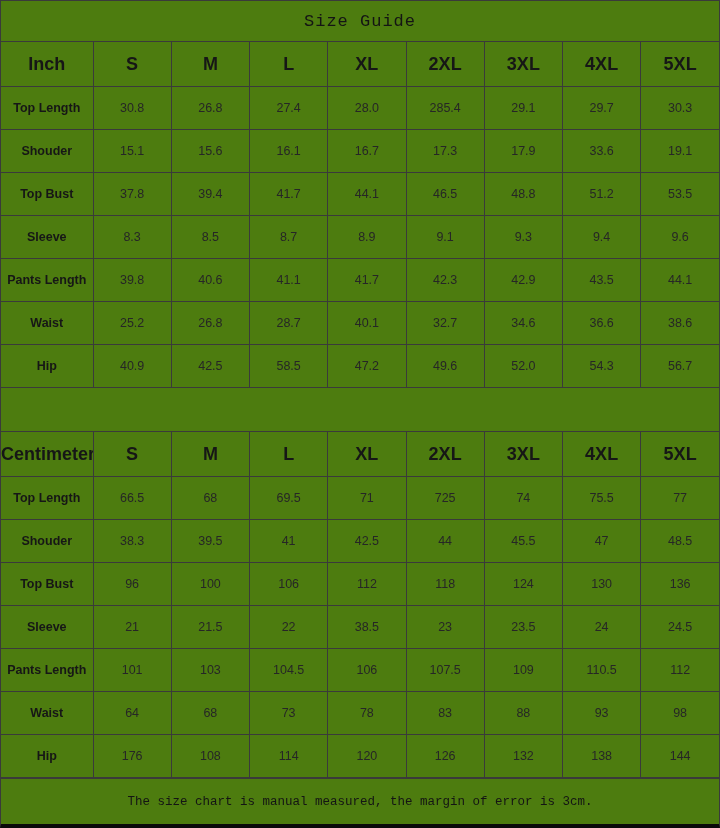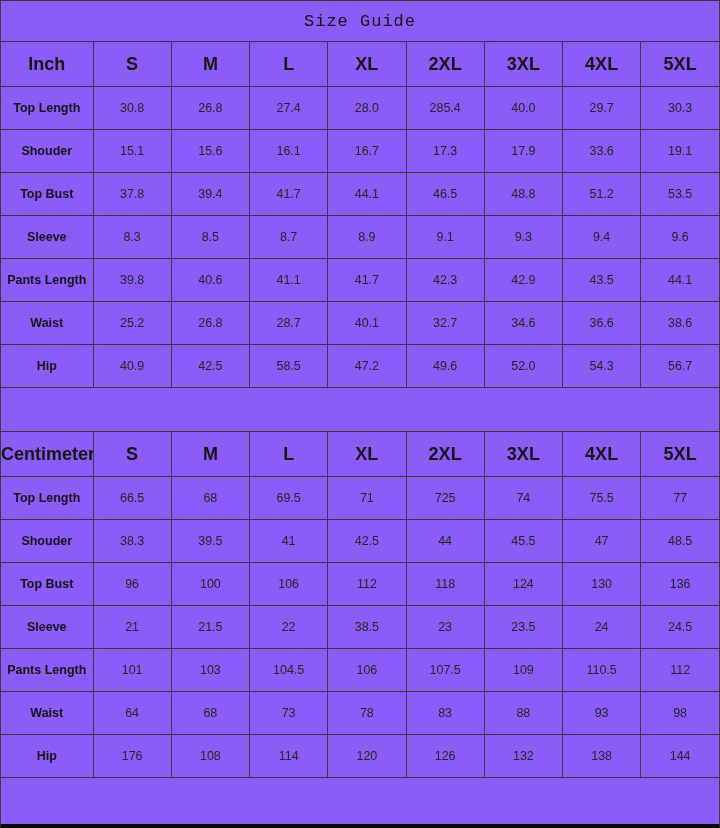--- a/index.html
+++ b/index.html
@@ -4,21 +4,21 @@
 <style>
   html, body {
     margin: 0;
     padding: 0;
     background: #ffffff;
   }
   .sheet {
     width: 720px;
     height: 828px;
     box-sizing: border-box;
-    background: #8b5cf6;
+    background: #4d7c0f;
     border: 1.5px solid #3a3a3a;
     border-bottom: 4px solid #0a0a0a;
     display: flex;
     flex-direction: column;
     font-family: "Liberation Sans", sans-serif;
     color: #1c1c1c;
   }
   .title-row {
     height: 40px;
     flex: 0 0 40px;
@@ -115,21 +115,21 @@
         </tr>
       </thead>
       <tbody>
         <tr>
           <td class="row-label">Top Length</td>
           <td>30.8</td>
           <td>26.8</td>
           <td>27.4</td>
           <td>28.0</td>
           <td>285.4</td>
-          <td>40.0</td>
+          <td>29.1</td>
           <td>29.7</td>
           <td>30.3</td>
         </tr>
         <tr>
           <td class="row-label">Shouder</td>
           <td>15.1</td>
           <td>15.6</td>
           <td>16.1</td>
           <td>16.7</td>
           <td>17.3</td>
@@ -296,14 +296,15 @@
           <td>114</td>
           <td>120</td>
           <td>126</td>
           <td>132</td>
           <td>138</td>
           <td>144</td>
         </tr>
       </tbody>
     </table>
 
+  <div class="footer-row">The size chart is manual measured, the margin of error is 3cm.</div>
 
 </div>
 
 </body></html>

